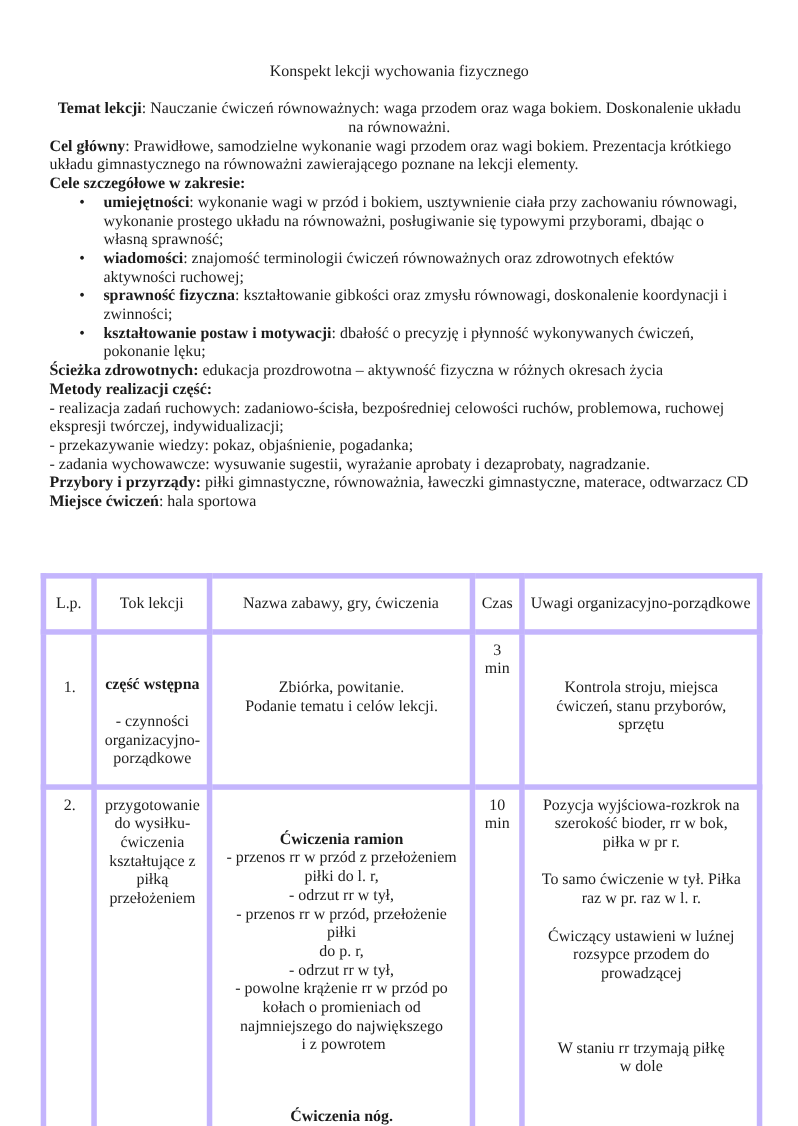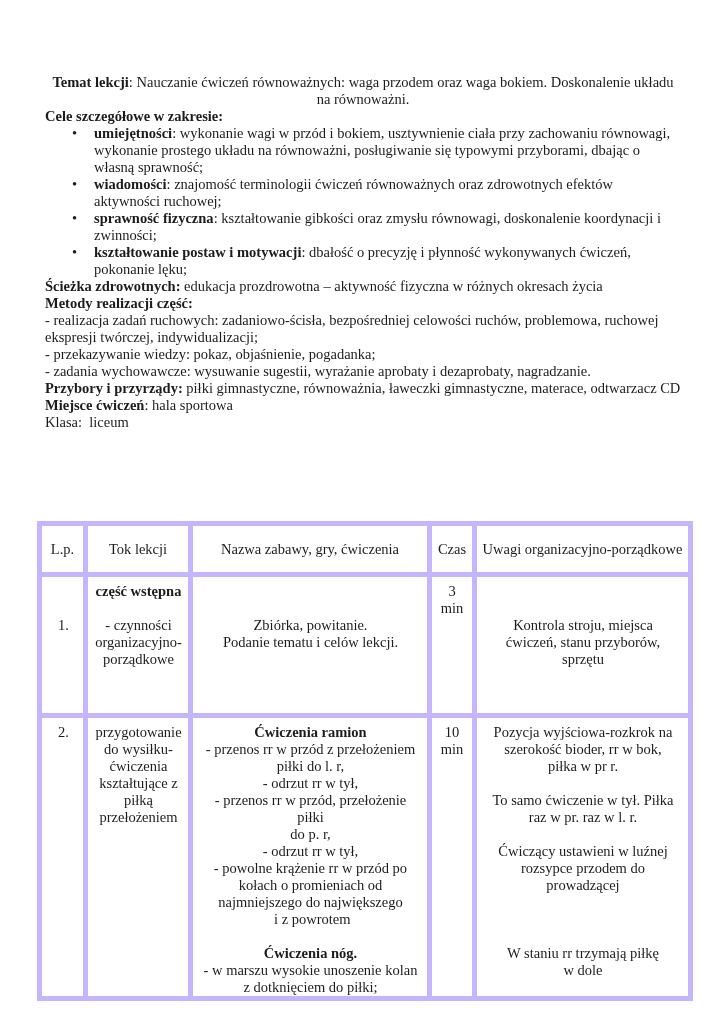--- a/index.html
+++ b/index.html
@@ -5,21 +5,21 @@
   html, body { margin:0; padding:0; }
   body {
     width:725px; height:1024px; background:#ffffff;
     font-family:"Liberation Serif", serif;
     font-size:14.5px; line-height:17px; color:#1c1c1c;
   }
   .page { position:relative; width:725px; height:1024px; overflow:hidden; background:#ffffff; }
   .textblock { padding:57px 44px 0 45px; }
   p.para { margin:0; white-space:pre-wrap; }
   .center { text-align:center; }
-  .b { font-weight:bold; }
+  .b { font-weight:bold;margin-top:31px; }
   .spacer { height:17px; }
   .bullet-row { display:flex; padding-left:27px; }
   .bullet-glyph { flex:0 0 22px; width:22px; }
   .bullet-text { flex:1; white-space:pre-wrap; }
   .lesson-table {
     position:absolute; top:521px; left:37px; width:651px;
     border-collapse:collapse; table-layout:fixed;
   }
   .lesson-table th, .lesson-table td { border:5px solid #c4b5fd; }
   .lesson-table th {
@@ -34,23 +34,25 @@
   thead tr { height:51px; }
   tbody tr.r1 { height:141px; }
   tbody tr.r2 { height:261px; }
   .cl { white-space:pre-wrap; min-height:17px;text-align:center; }
 </style>
 </head>
 <body>
 
 <div class="page">
   <div class="textblock">
+    <p class="para center">Konspekt lekcji wychowania fizycznego</p>
     <div class="spacer"></div>
     <div id="paragraphs">
         <p class="para center"><span class="b">Temat lekcji</span><span>: Nauczanie ćwiczeń równoważnych: waga przodem oraz waga bokiem. Doskonalenie układu na równoważni.</span></p>
+        <p class="para"><span class="b">Cel główny</span><span>: Prawidłowe, samodzielne wykonanie wagi przodem oraz wagi bokiem. Prezentacja krótkiego układu gimnastycznego na równoważni zawierającego poznane na lekcji elementy.</span></p>
         <p class="para"><span class="b">Cele szczegółowe w zakresie:</span></p>
         <div class="bullet-row">
           <span class="bullet-glyph">•</span>
           <div class="bullet-text"><span class="b">umiejętności</span><span>: wykonanie wagi w przód i bokiem, usztywnienie ciała przy zachowaniu równowagi, wykonanie prostego układu na równoważni, posługiwanie się typowymi przyborami, dbając o własną sprawność;</span></div>
         </div>
         <div class="bullet-row">
           <span class="bullet-glyph">•</span>
           <div class="bullet-text"><span class="b">wiadomości</span><span>: znajomość terminologii ćwiczeń równoważnych oraz zdrowotnych efektów aktywności ruchowej;</span></div>
         </div>
         <div class="bullet-row">
@@ -61,21 +63,20 @@
           <span class="bullet-glyph">•</span>
           <div class="bullet-text"><span class="b">kształtowanie postaw i motywacji</span><span>: dbałość o precyzję i płynność wykonywanych ćwiczeń, pokonanie lęku;</span></div>
         </div>
         <p class="para"><span class="b">Ścieżka zdrowotnych:</span><span> edukacja prozdrowotna – aktywność fizyczna w różnych okresach życia</span></p>
         <p class="para"><span class="b">Metody realizacji część:</span></p>
         <p class="para"><span>- realizacja zadań ruchowych: zadaniowo-ścisła, bezpośredniej celowości ruchów, problemowa, ruchowej ekspresji twórczej, indywidualizacji;</span></p>
         <p class="para"><span>- przekazywanie wiedzy: pokaz, objaśnienie, pogadanka;</span></p>
         <p class="para"><span>- zadania wychowawcze: wysuwanie sugestii, wyrażanie aprobaty i dezaprobaty, nagradzanie.</span></p>
         <p class="para"><span class="b">Przybory i przyrządy:</span><span> piłki gimnastyczne, równoważnia, ławeczki gimnastyczne, materace, odtwarzacz CD</span></p>
         <p class="para"><span class="b">Miejsce ćwiczeń</span><span>: hala sportowa</span></p>
-        <p class="para"><span>Klasa:  liceum</span></p>
       </div>
   </div>
 
   <table class="lesson-table">
     <colgroup>
       <col class="col-lp">
         <col class="col-tok">
         <col class="col-nazwa">
         <col class="col-czas">
         <col class="col-uwagi">

